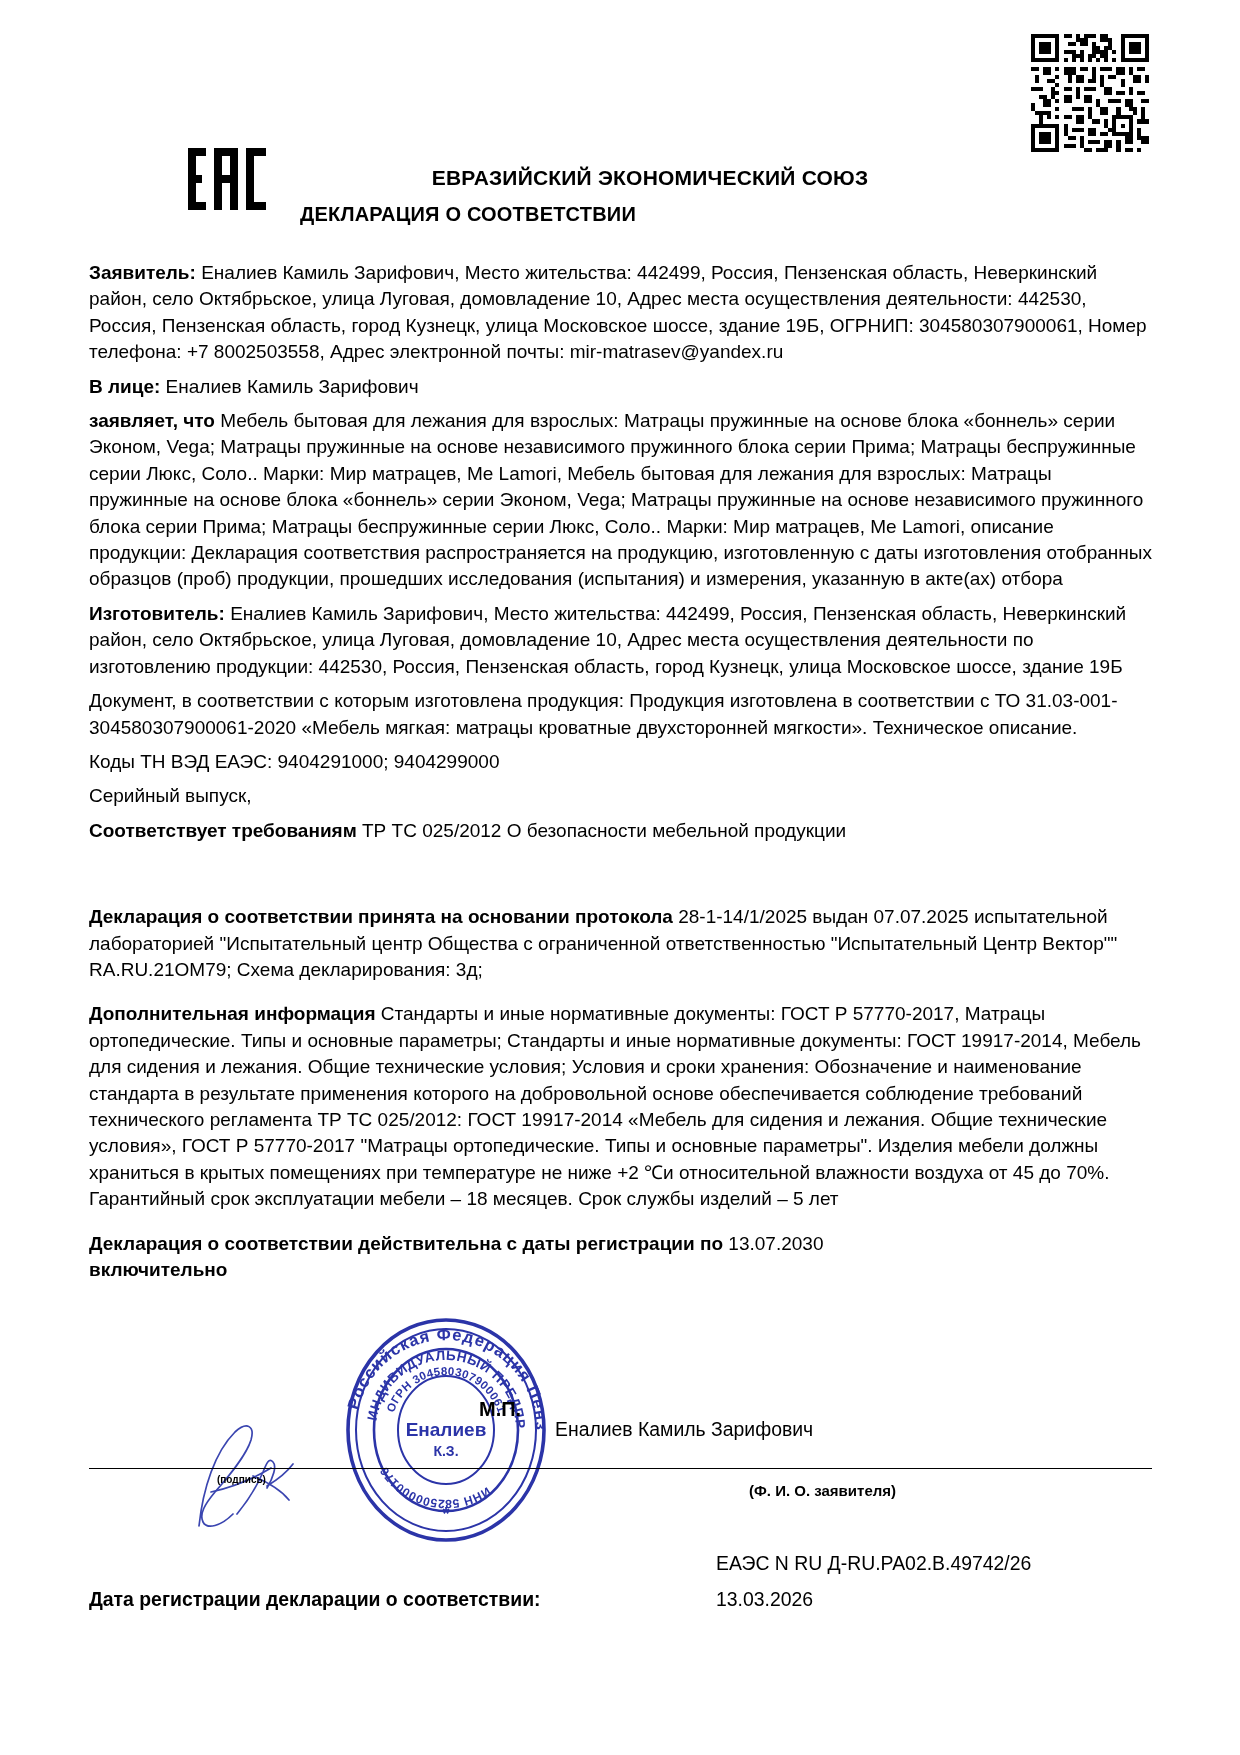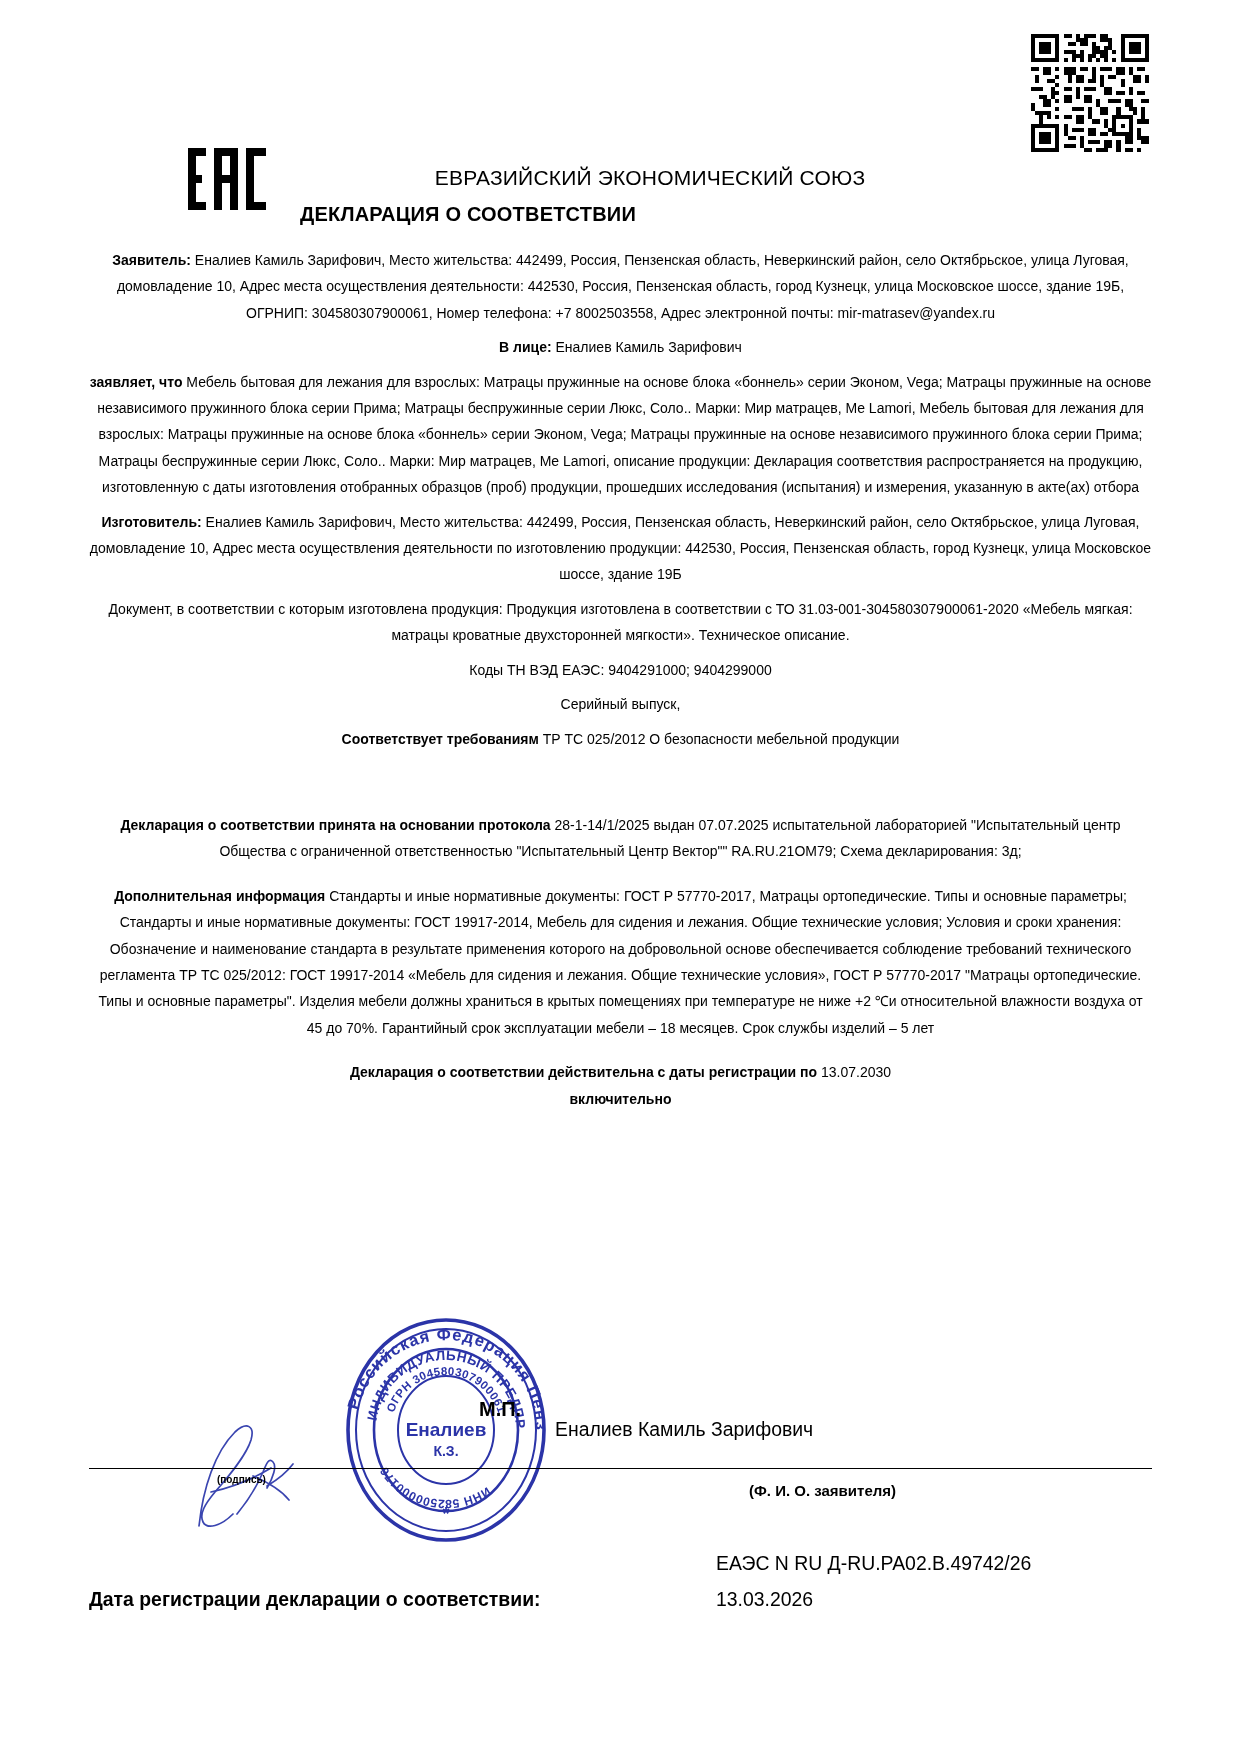--- a/index.html
+++ b/index.html
@@ -40,43 +40,43 @@
   .eac-mark svg { display: block; }
 
   
   .doc-title {
     position: absolute;
     top: 166px;
     left: 300px;
     width: 700px;
     text-align: center;
     font-size: 21px;
-    font-weight: normal;
+    font-weight: bold;
     letter-spacing: 0.2px;
   }
   .doc-subtitle {
     position: absolute;
     top: 203px;
     left: 300px;
     width: 700px;
     text-align: left;
     font-size: 20px;
     font-weight: bold;
     letter-spacing: 0.2px;
   }
 
   
   .body-block {
     position: absolute;
-    top: 247px;
+    top: 260px;
     left: 89px;
     width: 1063px;
-    font-size: 14px;
+    font-size: 19px;
     line-height: 26.4px;
-    text-align: center;
+    text-align: left;
   }
   .para {
     margin: 0 0 0 0;
   }
   .para + .para { margin-top: 8px; }
   .lbl { font-weight: bold; }
 
   .gap-lg { height: 60px; }
   .gap-sm { height: 18px; }
 

